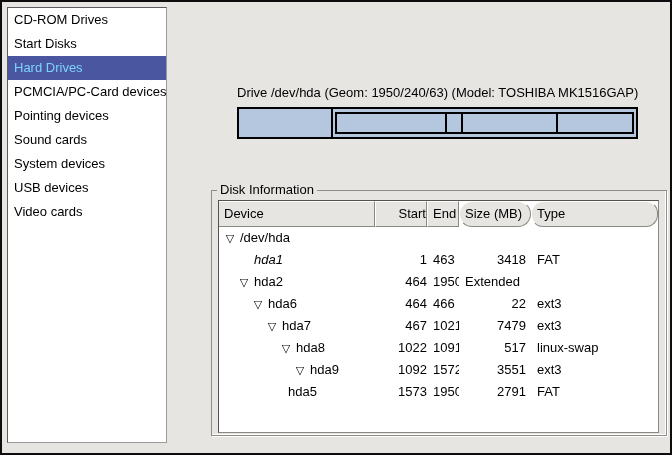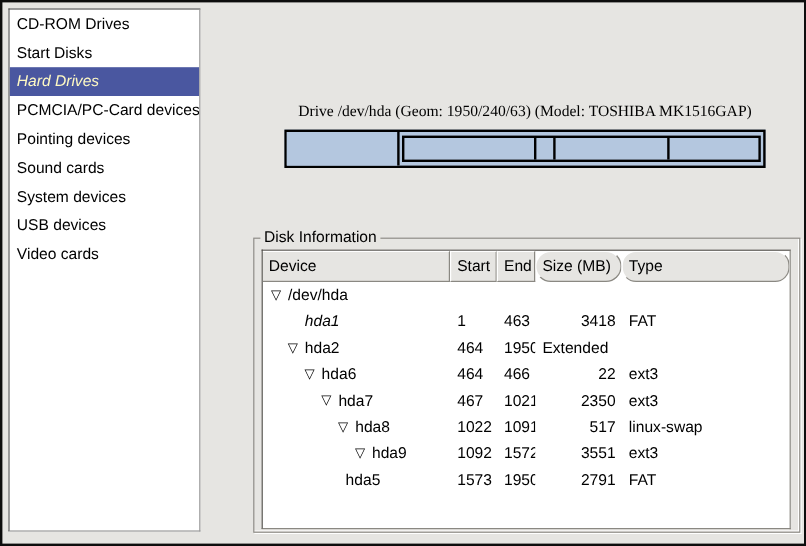--- a/index.html
+++ b/index.html
@@ -14,44 +14,44 @@
   .sidebar{
     position:absolute;left:5px;top:5px;width:160px;height:436px;
     background:#fff;box-sizing:border-box;
     border:1px solid;border-color:#5c5c5c #9a9a9a #9a9a9a #5c5c5c;
     overflow:hidden;
   }
   .sidebar-item{
     height:24px;line-height:24px;padding-left:6px;
     white-space:nowrap;cursor:default;
   }
-  .sidebar-item.selected{background:var(--selection,#4a57a0);color:#fef9c3;font-style:italic;}
+  .sidebar-item.selected{background:var(--selection,#4a57a0);color:#7dd3fc;}
   
-  .drive-section{position:absolute;left:235px;top:83px;width:401px;font-family:Liberation Serif, serif;}
+  .drive-section{position:absolute;left:235px;top:83px;width:401px;}
   .drive-title{text-align:center;white-space:nowrap;}
   .part-bar{
     position:relative;margin-top:7px;height:32px;box-sizing:border-box;
     background:var(--bar-fill,#b4c7df);
     border:2px solid #000;
   }
   .seg-primary{
     position:absolute;left:0;top:0;bottom:0;width:23.7%;
     border-right:2px solid #000;box-sizing:border-box;
     background:var(--bar-fill,#b4c7df);
   }
   .extended-box{
     position:absolute;left:calc(23.7% + 2px);right:2px;top:3px;bottom:3px;
     border:2px solid #000;box-sizing:border-box;display:flex;
     background:var(--bar-fill,#b4c7df);
   }
   .extended-box .seg{height:100%;box-sizing:border-box;}
   .extended-box .seg.divided{border-right:2px solid #000;}
   
   .group-box{
-    position:absolute;left:209px;top:196px;width:456px;height:246px;
+    position:absolute;left:209px;top:188px;width:456px;height:246px;
     box-sizing:border-box;
     border:1px solid #8f8d88;box-shadow:1px 1px 0 #ffffff, -1px -1px 0 #ffffff inset;
   }
   .group-label{
     position:absolute;left:5px;top:-9px;padding:0 3px;
     background:var(--window-bg,#e6e5e2);white-space:nowrap;
   }
   .disk-table{
     position:absolute;left:6px;top:9px;width:441px;height:233px;
     box-sizing:border-box;background:#fff;
@@ -61,21 +61,21 @@
   .thead{display:flex;height:26px;}
   .th{
     box-sizing:border-box;background:var(--window-bg,#e6e5e2);
     border-right:1px solid #8a8882;border-bottom:1px solid #8a8882;
     border-top:1px solid #fff;border-left:1px solid #fff;
     line-height:24px;padding-left:5px;white-space:nowrap;overflow:hidden;
     cursor:default;
   }
   .th:first-child{border-left:none;}
   .col-device{width:156px;}
-  .col-start{width:39px;}
+  .col-start{width:52px;text-align:right;}
   .col-end{width:32px;}
   .col-size{width:72px;border-radius:13px;}
   .col-type{flex:1;border-radius:12px;}
   .trow{display:flex;height:22px;line-height:22px;cursor:default;}
   .td{box-sizing:border-box;white-space:nowrap;overflow:hidden;}
   .td.col-start,.td.col-end,.td.col-type{padding-left:6px;}
   .td.col-size{text-align:right;padding-right:5px;}
   .device-cell{display:flex;align-items:center;}
   .expander{
     width:14px;margin-right:3px;font-size:11px;line-height:22px;
@@ -195,21 +195,21 @@
     <div class="td col-type">ext3</div>
   </div>
 
   <div class="trow">
     <div class="td col-device device-cell" style="padding-left: 46px;">
       <span class="expander">▽</span>
       <span class="device-label">hda7</span>
     </div>
     <div class="td col-start">467</div>
     <div class="td col-end">1021</div>
-    <div class="td col-size">2350</div>
+    <div class="td col-size">7479</div>
     <div class="td col-type">ext3</div>
   </div>
 
   <div class="trow">
     <div class="td col-device device-cell" style="padding-left: 60px;">
       <span class="expander">▽</span>
       <span class="device-label">hda8</span>
     </div>
     <div class="td col-start">1022</div>
     <div class="td col-end">1091</div>

